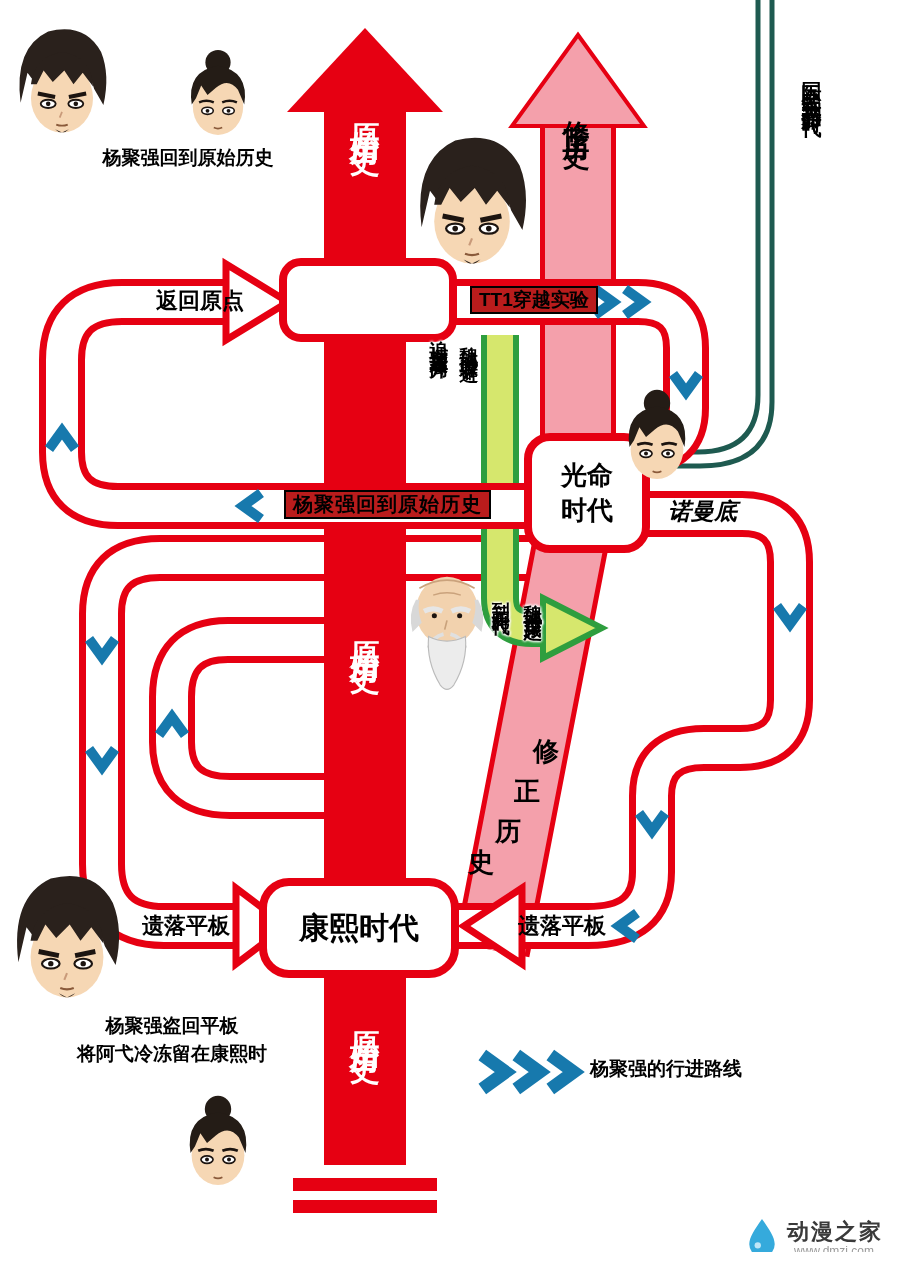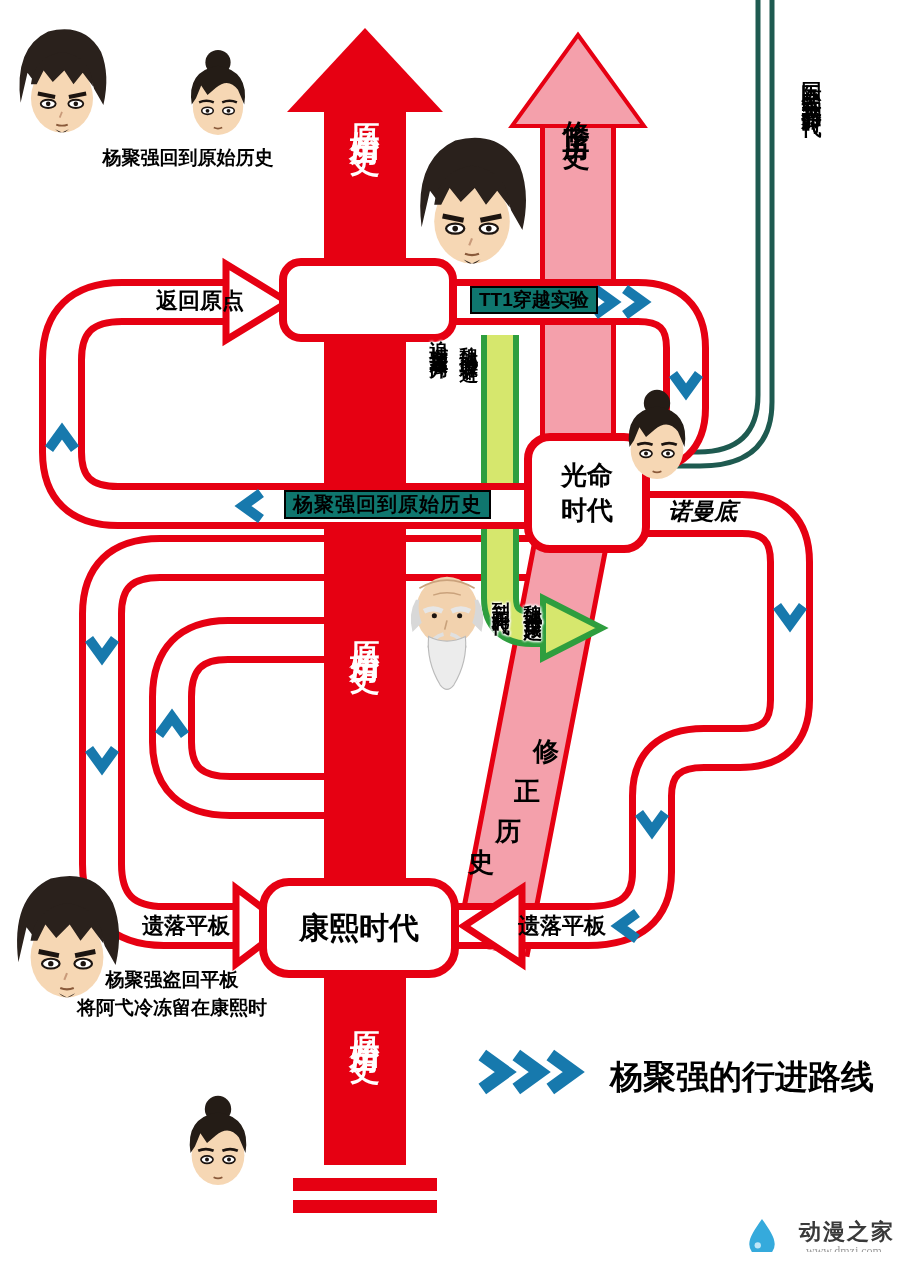--- a/index.html
+++ b/index.html
@@ -2,27 +2,27 @@
 <html><head>
 <meta charset="utf-8">
 <style>
   html,body{margin:0;padding:0;background:#fff;}
   .stage{position:relative;width:900px;height:1252px;background:#fff;overflow:hidden;
          font-family:"Liberation Sans","DejaVu Sans",sans-serif;}
   .stage svg.bg{position:absolute;left:0;top:0;}
   .lbl{position:absolute;color:#000;font-weight:700;white-space:nowrap;line-height:1.15;}
   .vtext{writing-mode:vertical-rl;text-orientation:upright;letter-spacing:4px;}
   .halo{text-shadow:0 0 3px #fff,0 0 3px #fff,0 0 3px #fff,0 0 3px #fff;}
-  .boxed{background:#0f766e;border:2px solid #000;padding:1px 7px;}
+  .boxed{background:#b91c1c;border:2px solid #000;padding:1px 7px;}
   .white{color:#fff;}
   .node-text{position:absolute;display:flex;flex-direction:column;align-items:center;
              justify-content:center;font-weight:700;color:#000;text-align:center;}
   .cap{position:absolute;text-align:center;font-weight:700;color:#000;}
   .cap div{line-height:28px;font-size:19px;white-space:nowrap;}
-  .watermark{position:absolute;left:744px;top:1216px;display:flex;align-items:center;gap:19px;font-family:Liberation Serif, serif;}
+  .watermark{position:absolute;left:744px;top:1216px;display:flex;align-items:center;gap:7px;}
   .wm-text{display:flex;flex-direction:column;line-height:1.1;}
   .wm-name{font-size:22px;font-weight:700;color:#3a3a3a;letter-spacing:2px;}
   .wm-url{font-size:12px;color:#9a9a9a;margin-left:7px;}
 </style>
 </head>
 <body>
 
 <div class="stage">
 
   <svg class="bg" width="900" height="1273" viewBox="0 0 900 1273">
@@ -149,21 +149,21 @@
     <use href="#face-male" transform="translate(472,202) scale(1.4)"></use>
     <use href="#face-female" transform="translate(657,436) scale(1.1)"></use>
     <use href="#face-old" transform="translate(447,602) scale(1.15)"></use>
     <use href="#face-male" transform="translate(67,938) scale(1.35)"></use>
     <use href="#face-female" transform="translate(218,1142) scale(1.1)"></use>
   </svg>
 
   <div class="cap" style="left:78px;top:144px;width:220px;">
     <div>杨聚强回到原始历史</div>
   </div>
-  <div class="cap" style="left:52px;top:966px;width:240px;">
+  <div class="cap" style="left:52px;top:1012px;width:240px;">
     <div>杨聚强盗回平板</div>
     <div>将阿弋冷冻留在康熙时</div>
   </div>
 
   <div class="lbl" style="left:140px;top:288px;font-size:22px;margin-left:16px;">返回原点</div>
   <div class="lbl boxed" style="left:470px;top:286px;font-size:19px;">TT1穿越实验</div>
   <div class="lbl vtext halo" style="left:428px;top:326px;font-size:19px;">追捕穿越离开</div>
   <div class="lbl vtext halo" style="left:458px;top:332px;font-size:19px;">魏博士躲避</div>
   <div class="lbl boxed" style="left:284px;top:490px;font-size:20px;letter-spacing:1px;">杨聚强回到原始历史</div>
   <div class="lbl" style="left:668px;top:498px;font-size:23px;font-style:italic;">诺曼底</div>
@@ -183,21 +183,21 @@
   <div class="lbl" style="left:468px;top:848px;font-size:26px;">史</div>
 
   <div class="lbl vtext" style="left:800px;top:66px;font-size:20px;">国际公民来到光命时代</div>
 
   <div class="node-text" style="left:263px;top:882px;width:192px;height:92px;font-size:30px;">康熙时代</div>
   <div class="node-text" style="left:528px;top:437px;width:118px;height:112px;font-size:26px;">
     <span>光命</span>
     <span>时代</span>
   </div>
 
-  <div class="lbl" style="left:610px;top:1058px;font-size:33px;">杨聚强的行进路线</div>
+  <div class="lbl" style="left:590px;top:1058px;font-size:19px;">杨聚强的行进路线</div>
 
   <div class="watermark">
     <svg width="36" height="46" viewBox="-17 -18 34 42">
       <path d="M 0 -16 C 7 -6 12 1 12 8 A 12 12 0 1 1 -12 8 C -12 1 -7 -6 0 -16 Z" fill="#35aadc"></path>
       <circle cx="-4" cy="9" r="3" fill="#bfe6f7"></circle>
     </svg>
     <div class="wm-text">
       <span class="wm-name">动漫之家</span>
       <span class="wm-url">www.dmzj.com</span>
     </div>

